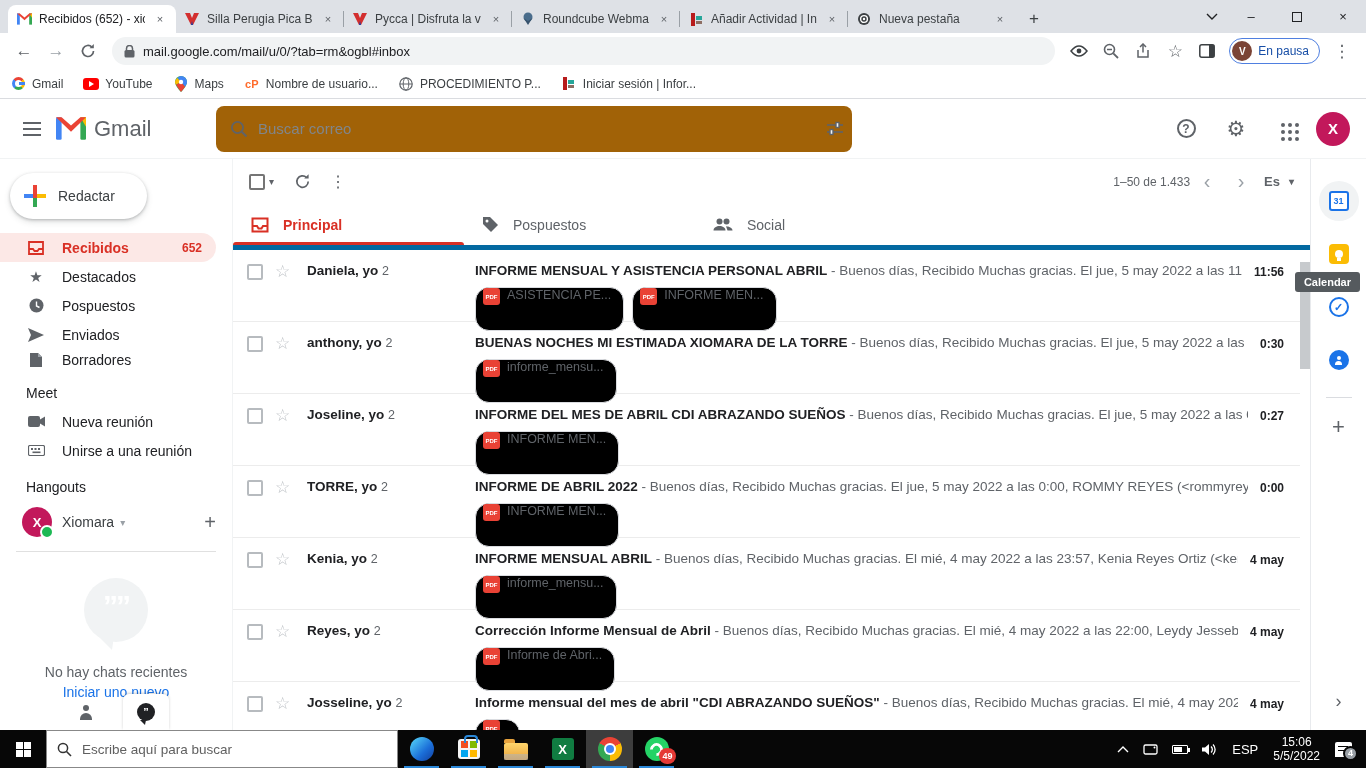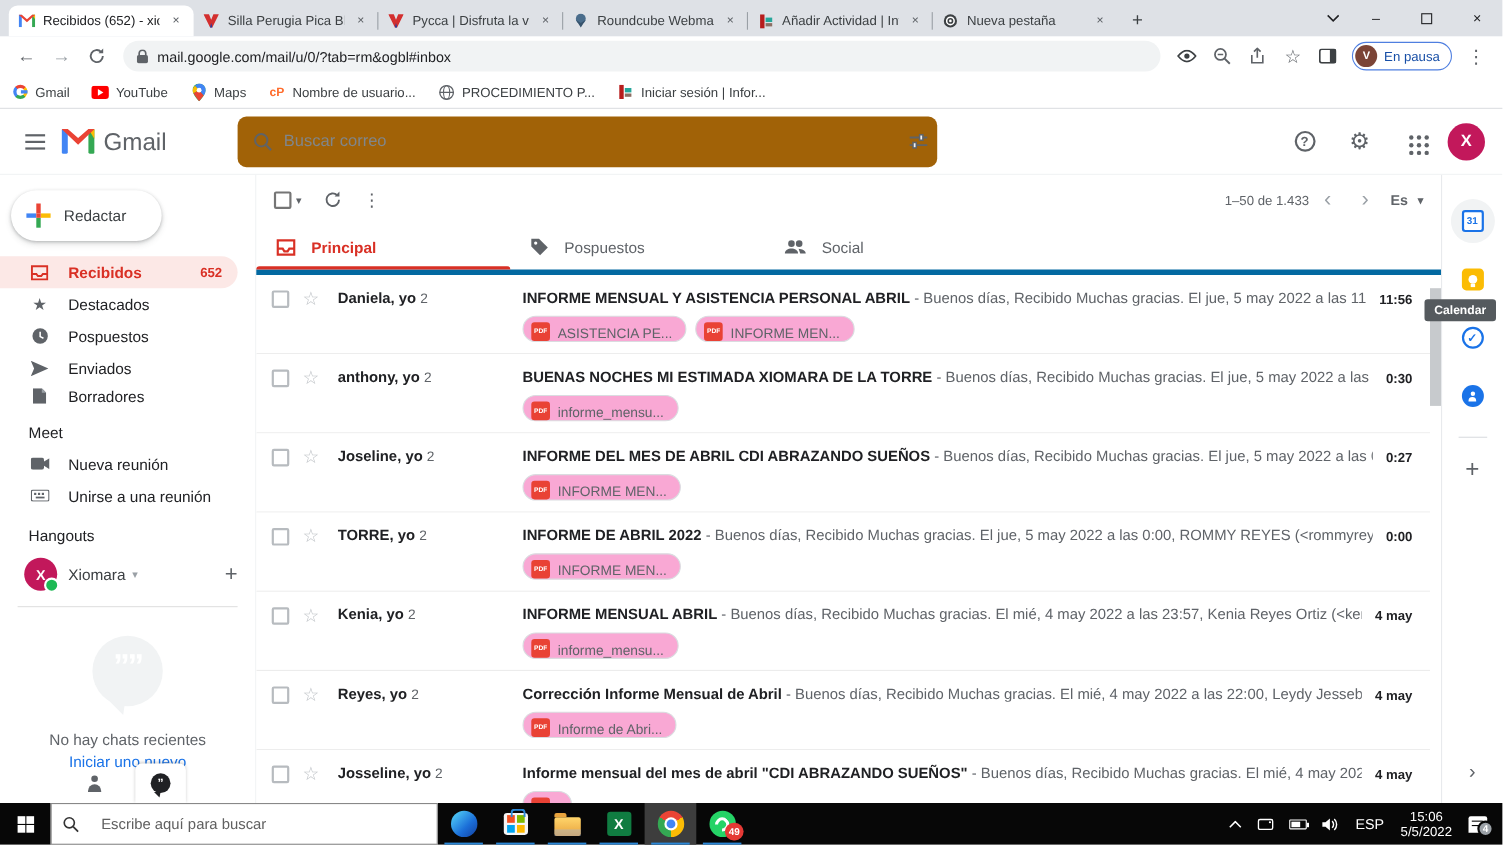--- a/index.html
+++ b/index.html
@@ -110,21 +110,21 @@
   .mail-row { height:72px; display:flex; align-items:flex-start; padding:12px 16px 0 14px; border-bottom:1px solid #ececec; background:#fff; }
   .mr-cb { width:16px; height:16px; border:2px solid #b7bbbf; border-radius:2px; margin-top:2px; flex:0 0 16px; }
   .mr-star { color:#c0c4c8; font-size:17px; margin:-1px 0 0 12px; flex:0 0 18px; }
   .mr-sender { width:168px; flex:0 0 168px; margin-left:14px; font-size:13.5px; font-weight:bold; white-space:nowrap; overflow:hidden; padding-top:1px; }
   .mr-sender .cnt { font-weight:normal; color:#5f6368; font-size:12.5px; }
   .mr-mid { flex:1; min-width:0; }
   .mr-line { font-size:13.5px; white-space:nowrap; overflow:hidden; text-overflow:clip; padding-top:1px; }
   .mr-subj { font-weight:bold; color:#202124; }
   .mr-snip { color:#5f6368; }
   .chips { display:flex; gap:8px; margin-top:9px; }
-  .chip { height:24px; border:1px solid #dadce0; border-radius:14px; display:flex; align-items:flex-end; gap:7px; padding:0 12px 0 7px; background:#f9a8d4; }
+  .chip { height:44px; border:1px solid #dadce0; border-radius:14px; display:flex; align-items:flex-start; gap:7px; padding:0 12px 0 7px; background:#000000; }
   .pdf-badge { width:17px; height:17px; background:#e94235; border-radius:3px; color:#fff; font-size:6px; font-weight:bold; display:flex; align-items:center; justify-content:center; }
   .chip-label { font-size:12.5px; color:#5f6368; white-space:nowrap; }
   .mr-time { margin-left:12px; font-size:12px; font-weight:bold; color:#202124; white-space:nowrap; padding-top:3px; }
   .main-scroll { position:absolute; right:0; top:103px; width:10px; height:107px; background:#c7cacd; }
 
   
   .rail { width:56px; flex:0 0 56px; border-left:1px solid #e8eaed; position:relative; display:flex; flex-direction:column; align-items:center; padding-top:22px; }
   .rail-ico { width:40px; height:40px; border-radius:50%; display:flex; align-items:center; justify-content:center; margin-bottom:13px; }
   .rail-ico.hovered { background:#f1f3f4; }
   .cal-ico { width:20px; height:20px; background:#fff; border:2px solid #1a73e8; border-radius:3px; display:flex; align-items:center; justify-content:center; font-size:9px; font-weight:bold; color:#1a73e8; }
@@ -138,21 +138,21 @@
   .rail-div { width:26px; height:1px; background:#dadce0; margin:4px 0 16px 0; }
   .rail-plus { color:#5f6368; font-size:22px; }
   .rail-chev { position:absolute; bottom:18px; left:0; right:0; text-align:center; color:#5f6368; font-size:18px; }
   .tooltip { position:absolute; top:113px; right:6px; background:#555a5e; color:#fff; font-size:11px; font-weight:bold; padding:4px 9px; border-radius:3px; white-space:nowrap; z-index:5; }
 
   
   .taskbar { position:absolute; left:0; right:0; bottom:0; height:38px; background:#070707; display:flex; align-items:stretch; z-index:50; }
   .tb-start { width:46px; display:flex; align-items:center; justify-content:center; }
   .win-logo { width:15px; height:15px; display:grid; grid-template-columns:7px 7px; grid-gap:1px; }
   .win-logo i { background:#fff; }
-  .tb-search { width:352px; background:#fff; border:1px solid #888; display:flex; align-items:center; gap:20px; padding:0 10px; }
+  .tb-search { width:352px; background:#fff; border:1px solid #888; display:flex; align-items:center; gap:10px; padding:0 10px; }
   .tb-search input { border:none; outline:none; flex:1; font-size:13.5px; font-family:"Liberation Sans",sans-serif; color:#444; background:transparent; }
   .tb-search input::placeholder { color:#606060; }
   .tb-app { width:47px; display:flex; align-items:center; justify-content:center; position:relative; }
   .tb-app::after { content:""; position:absolute; left:6px; right:6px; bottom:0; height:2px; background:#2b88d8; }
   .tb-app.active { background:#3d3d3d; }
   .edge-ico { width:24px; height:24px; border-radius:50%; background:linear-gradient(135deg,#4ec9f5 10%,#1b6ed8 60%,#123f9e); }
   .store-ico { width:22px; height:20px; background:#f5f5f5; border-radius:3px; position:relative; display:grid; grid-template-columns:7px 7px; grid-gap:2px; align-content:center; justify-content:center; }
   .store-ico::before { content:""; position:absolute; top:-4px; left:6px; width:10px; height:6px; border:2px solid #2b88d8; border-bottom:none; border-radius:4px 4px 0 0; }
   .store-ico i:nth-child(1){background:#f25022;} .store-ico i:nth-child(2){background:#7fba00;}
   .store-ico i:nth-child(3){background:#00a4ef;} .store-ico i:nth-child(4){background:#ffb900;}

